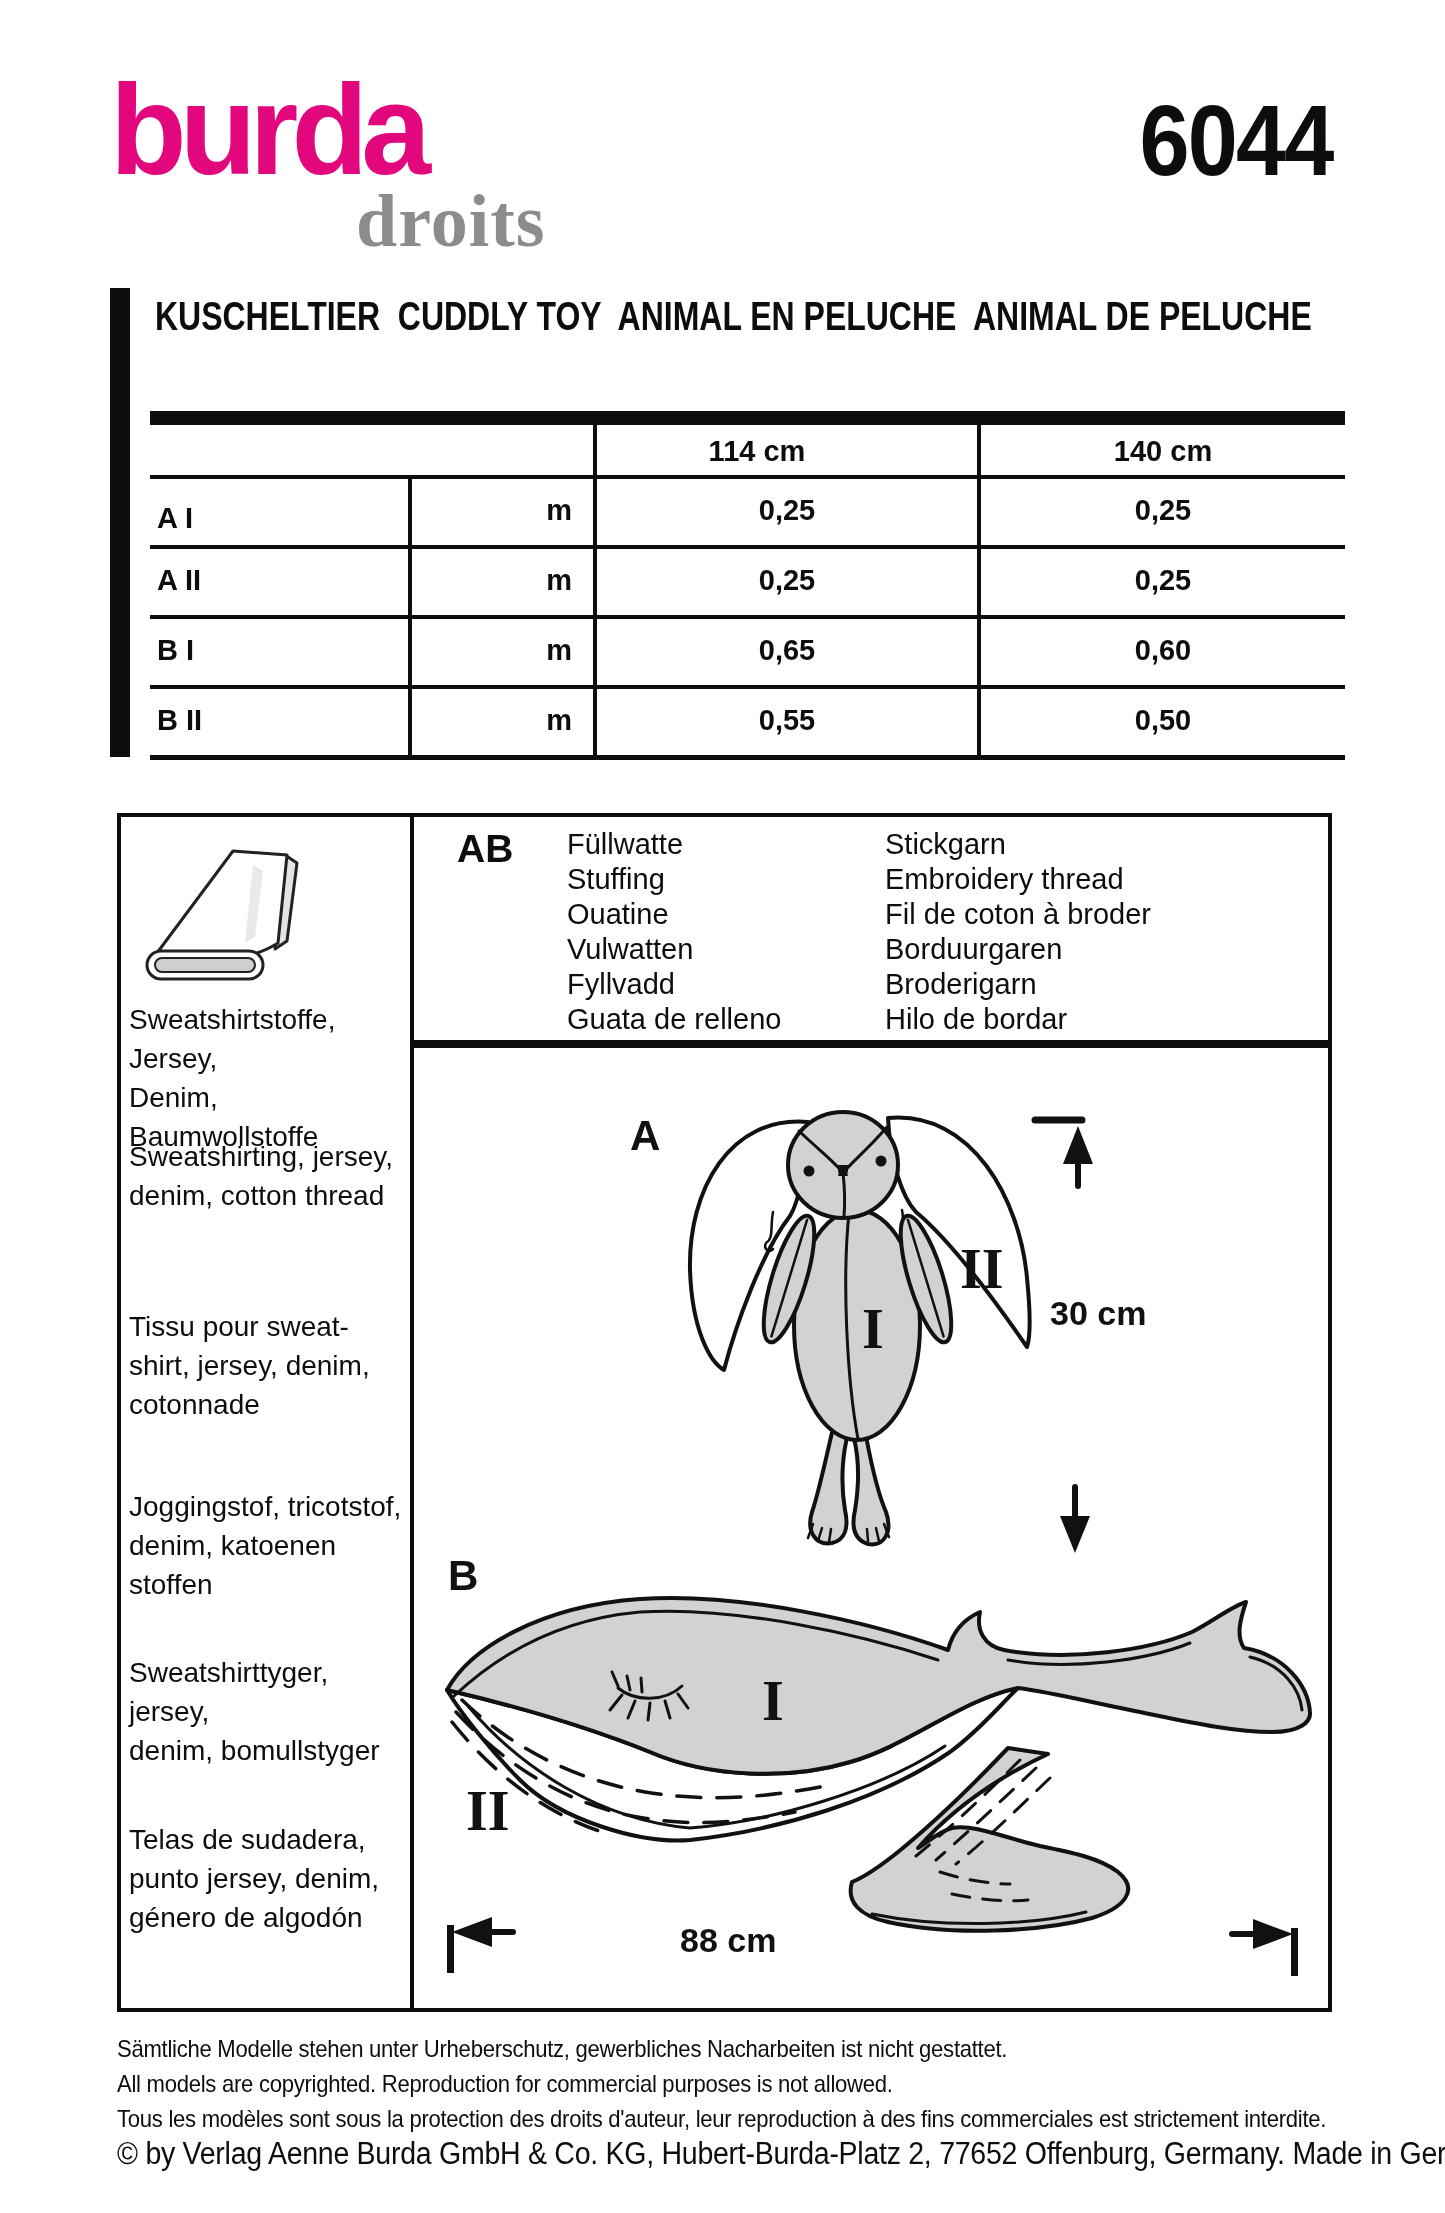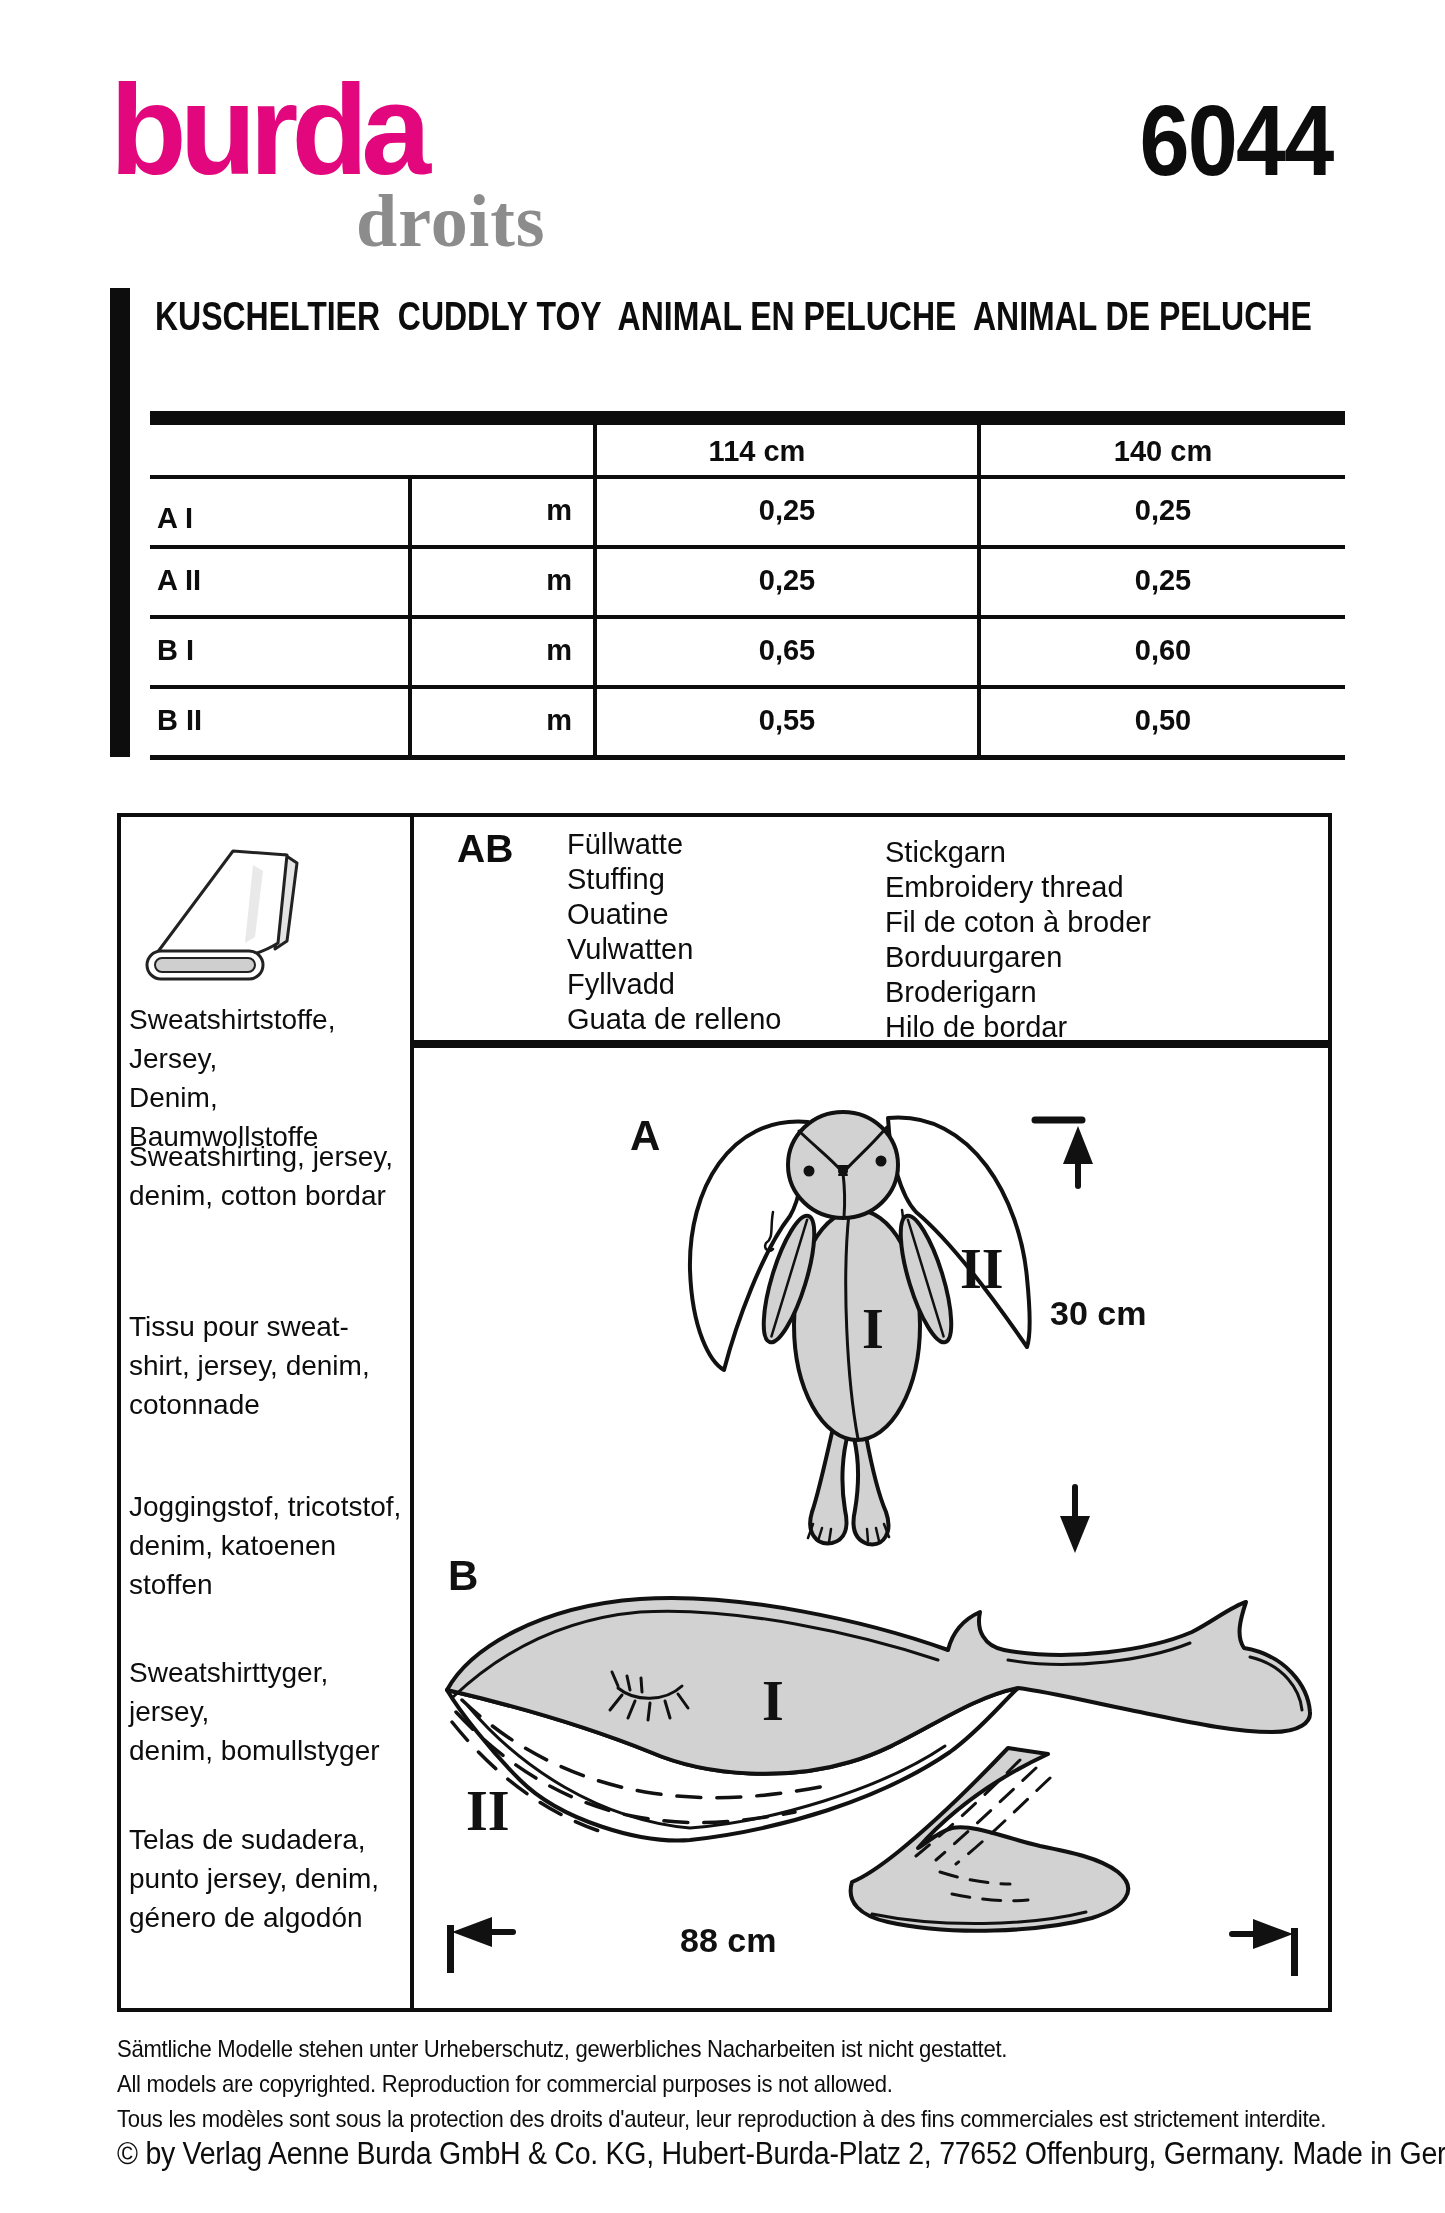--- a/index.html
+++ b/index.html
@@ -38,21 +38,21 @@
   .mat-box{
     position:absolute;left:117px;top:813px;width:1215px;height:1199px;
     border:4px solid #0d0d0d;box-sizing:border-box;
   }
   .mat-box .vdiv{position:absolute;left:289px;top:0;bottom:0;width:4px;background:#0d0d0d;}
   .mat-box .hsep{position:absolute;left:289px;right:0;top:223px;height:8px;background:#0d0d0d;}
   .fab{position:absolute;left:8px;width:278px;font-size:28px;line-height:39px;}
   .notions-label{position:absolute;left:336px;top:10px;font-weight:bold;font-size:39px;}
   .ncol{position:absolute;top:10px;font-size:29px;line-height:35px;}
   .ncol1{left:446px;}
-  .ncol2{left:764px;margin-top:8px;}
+  .ncol2{left:764px;}
   
   .foot{
     position:absolute;left:117px;font-size:24px;line-height:1.1;white-space:nowrap;
     transform:scaleX(.92);transform-origin:left top;letter-spacing:-0.3px;
   }
   .foot.big{font-size:31px;}
   svg text{font-family:"Liberation Sans",sans-serif;}
   svg .roman{font-family:"Liberation Serif",serif;font-weight:bold;font-size:56px;}
   svg .viewletter{font-weight:bold;font-size:42px;}
   svg .dim{font-weight:bold;font-size:34px;}
@@ -117,21 +117,21 @@
       <rect x="12" y="126" width="116" height="28" rx="14" fill="#ffffff" stroke="#222" stroke-width="3"></rect>
       <rect x="20" y="133" width="100" height="14" rx="7" fill="#cfcfcf" stroke="#222" stroke-width="2"></rect>
     </svg>
 
     <div class="fab" style="top:183px;">
       <div>Sweatshirtstoffe, Jersey,</div>
         <div>Denim, Baumwollstoffe</div>
     </div>
     <div class="fab" style="top:320px;">
       <div>Sweatshirting, jersey,</div>
-        <div>denim, cotton bordar</div>
+        <div>denim, cotton thread</div>
     </div>
     <div class="fab" style="top:490px;">
       <div>Tissu pour sweat-</div>
         <div>shirt, jersey, denim,</div>
         <div>cotonnade</div>
     </div>
     <div class="fab" style="top:670px;">
       <div>Joggingstof, tricotstof,</div>
         <div>denim, katoenen stoffen</div>
     </div>

